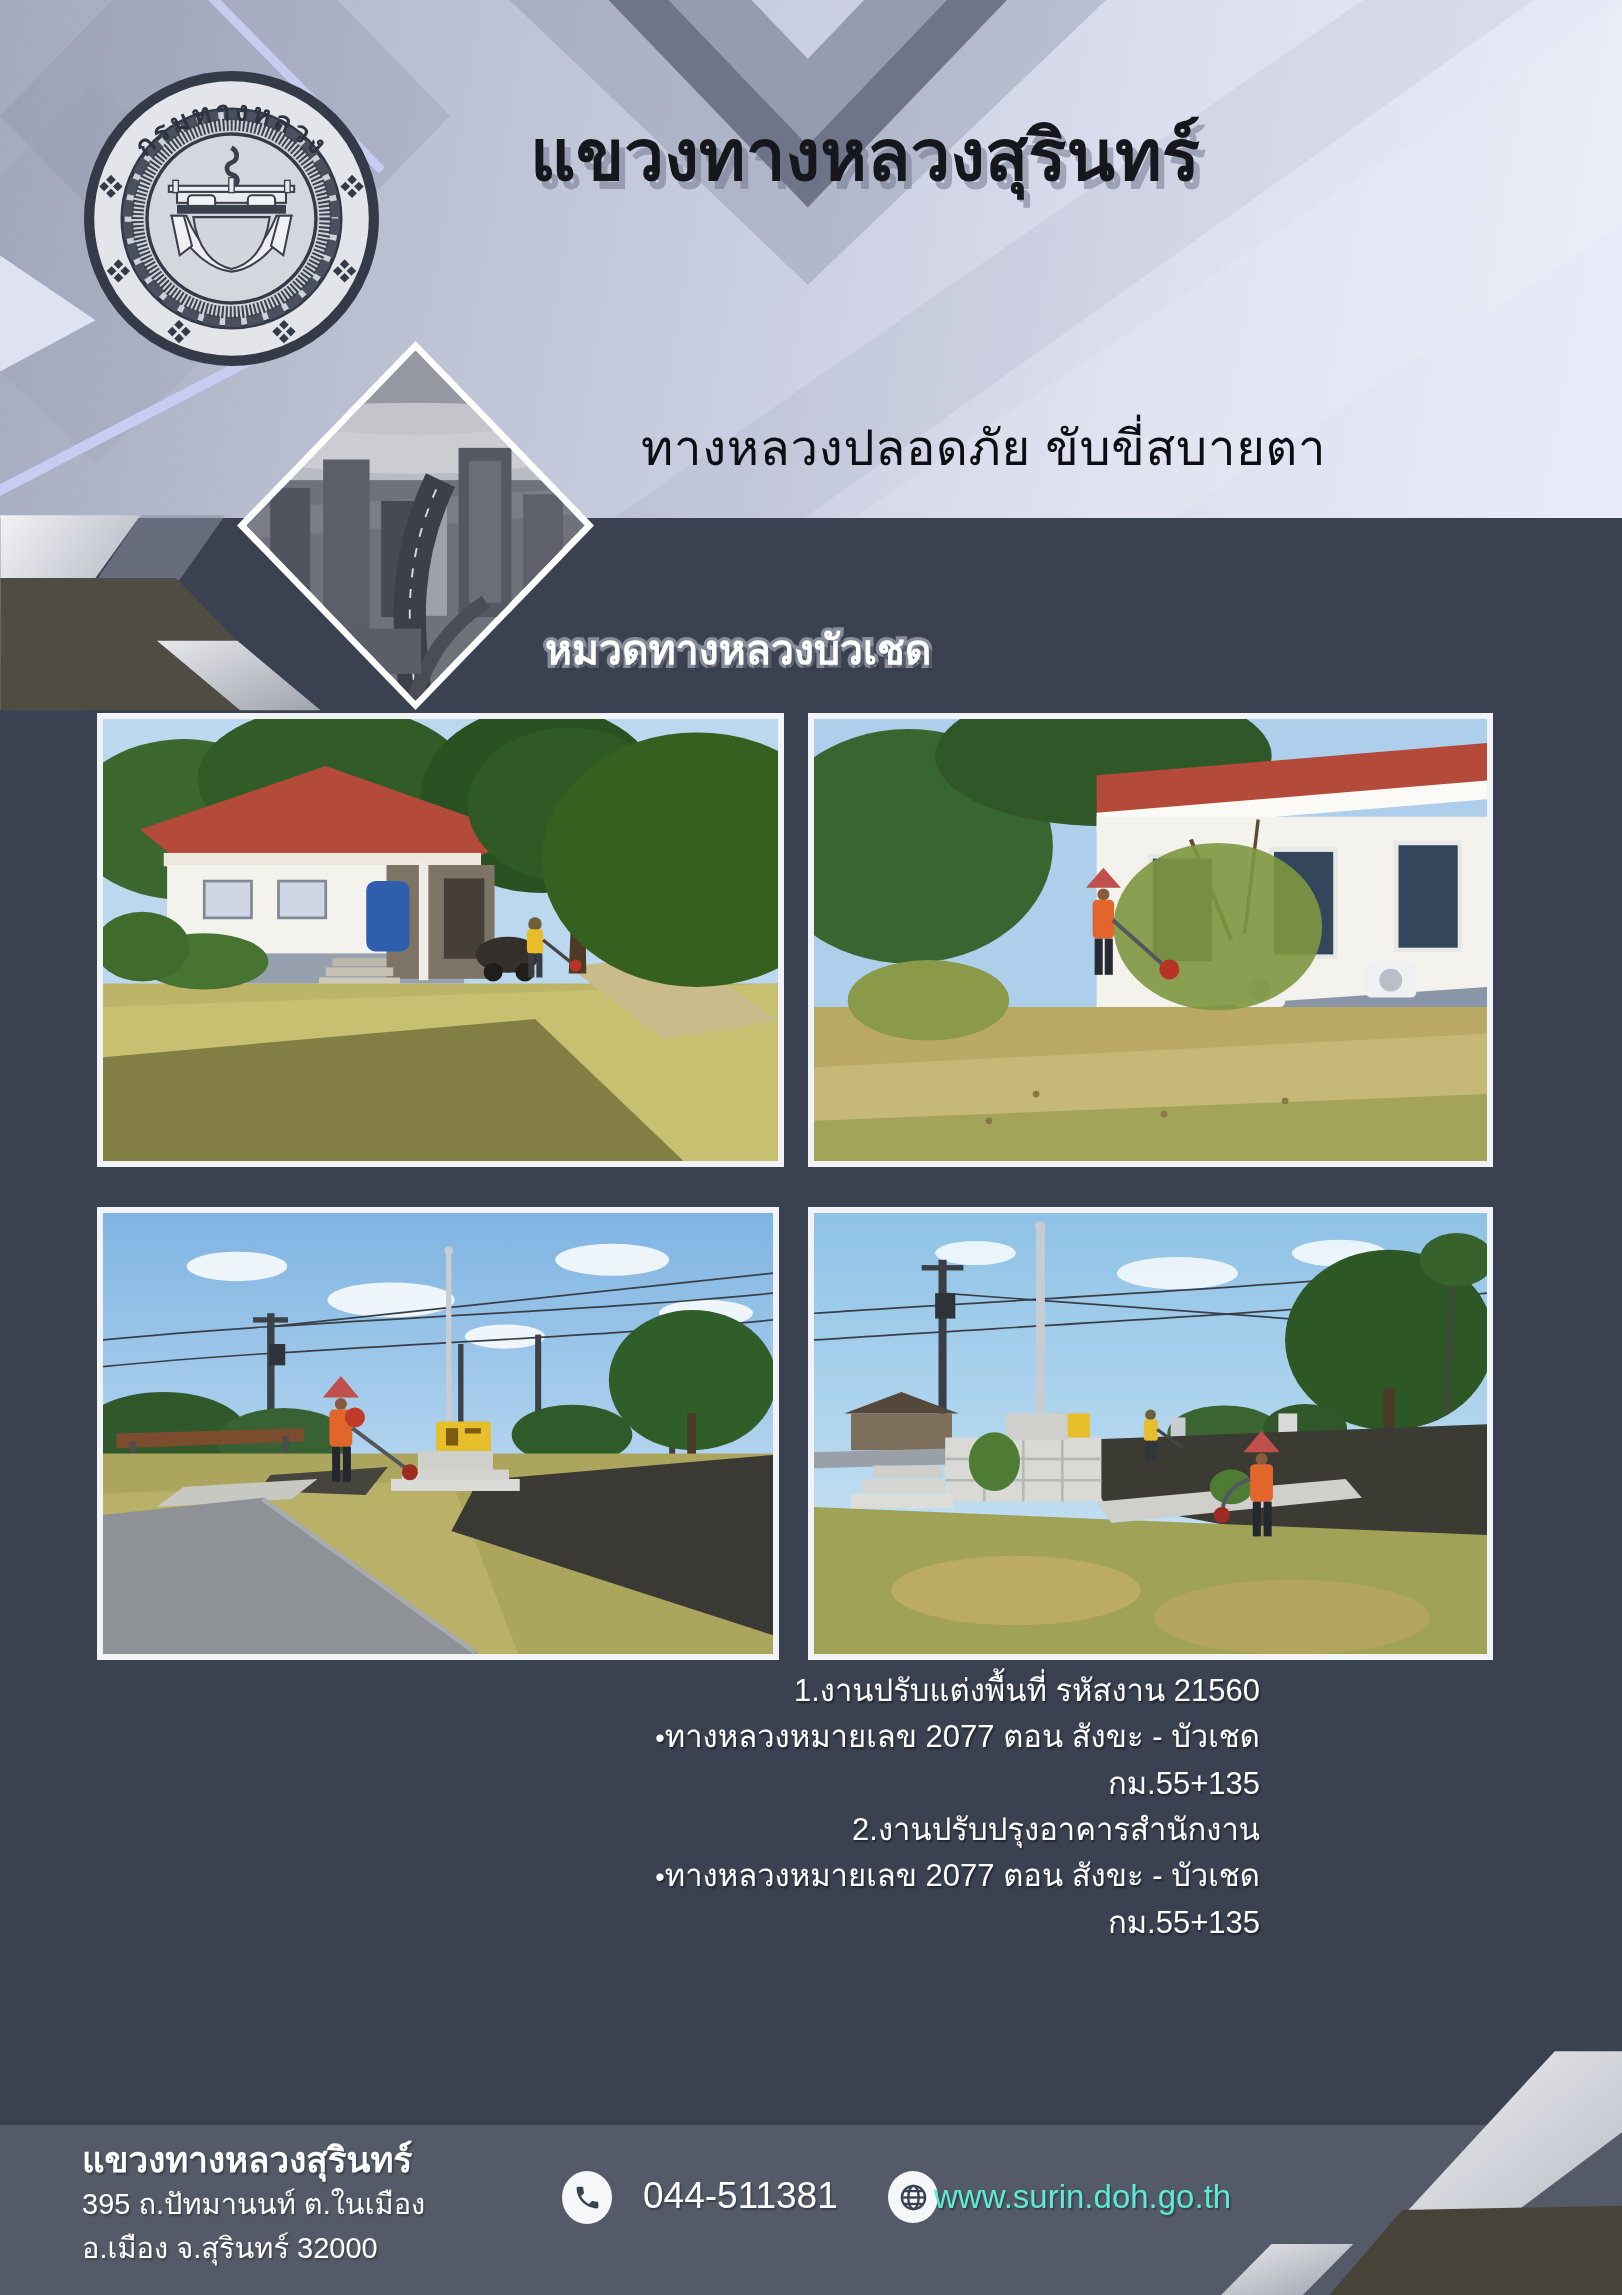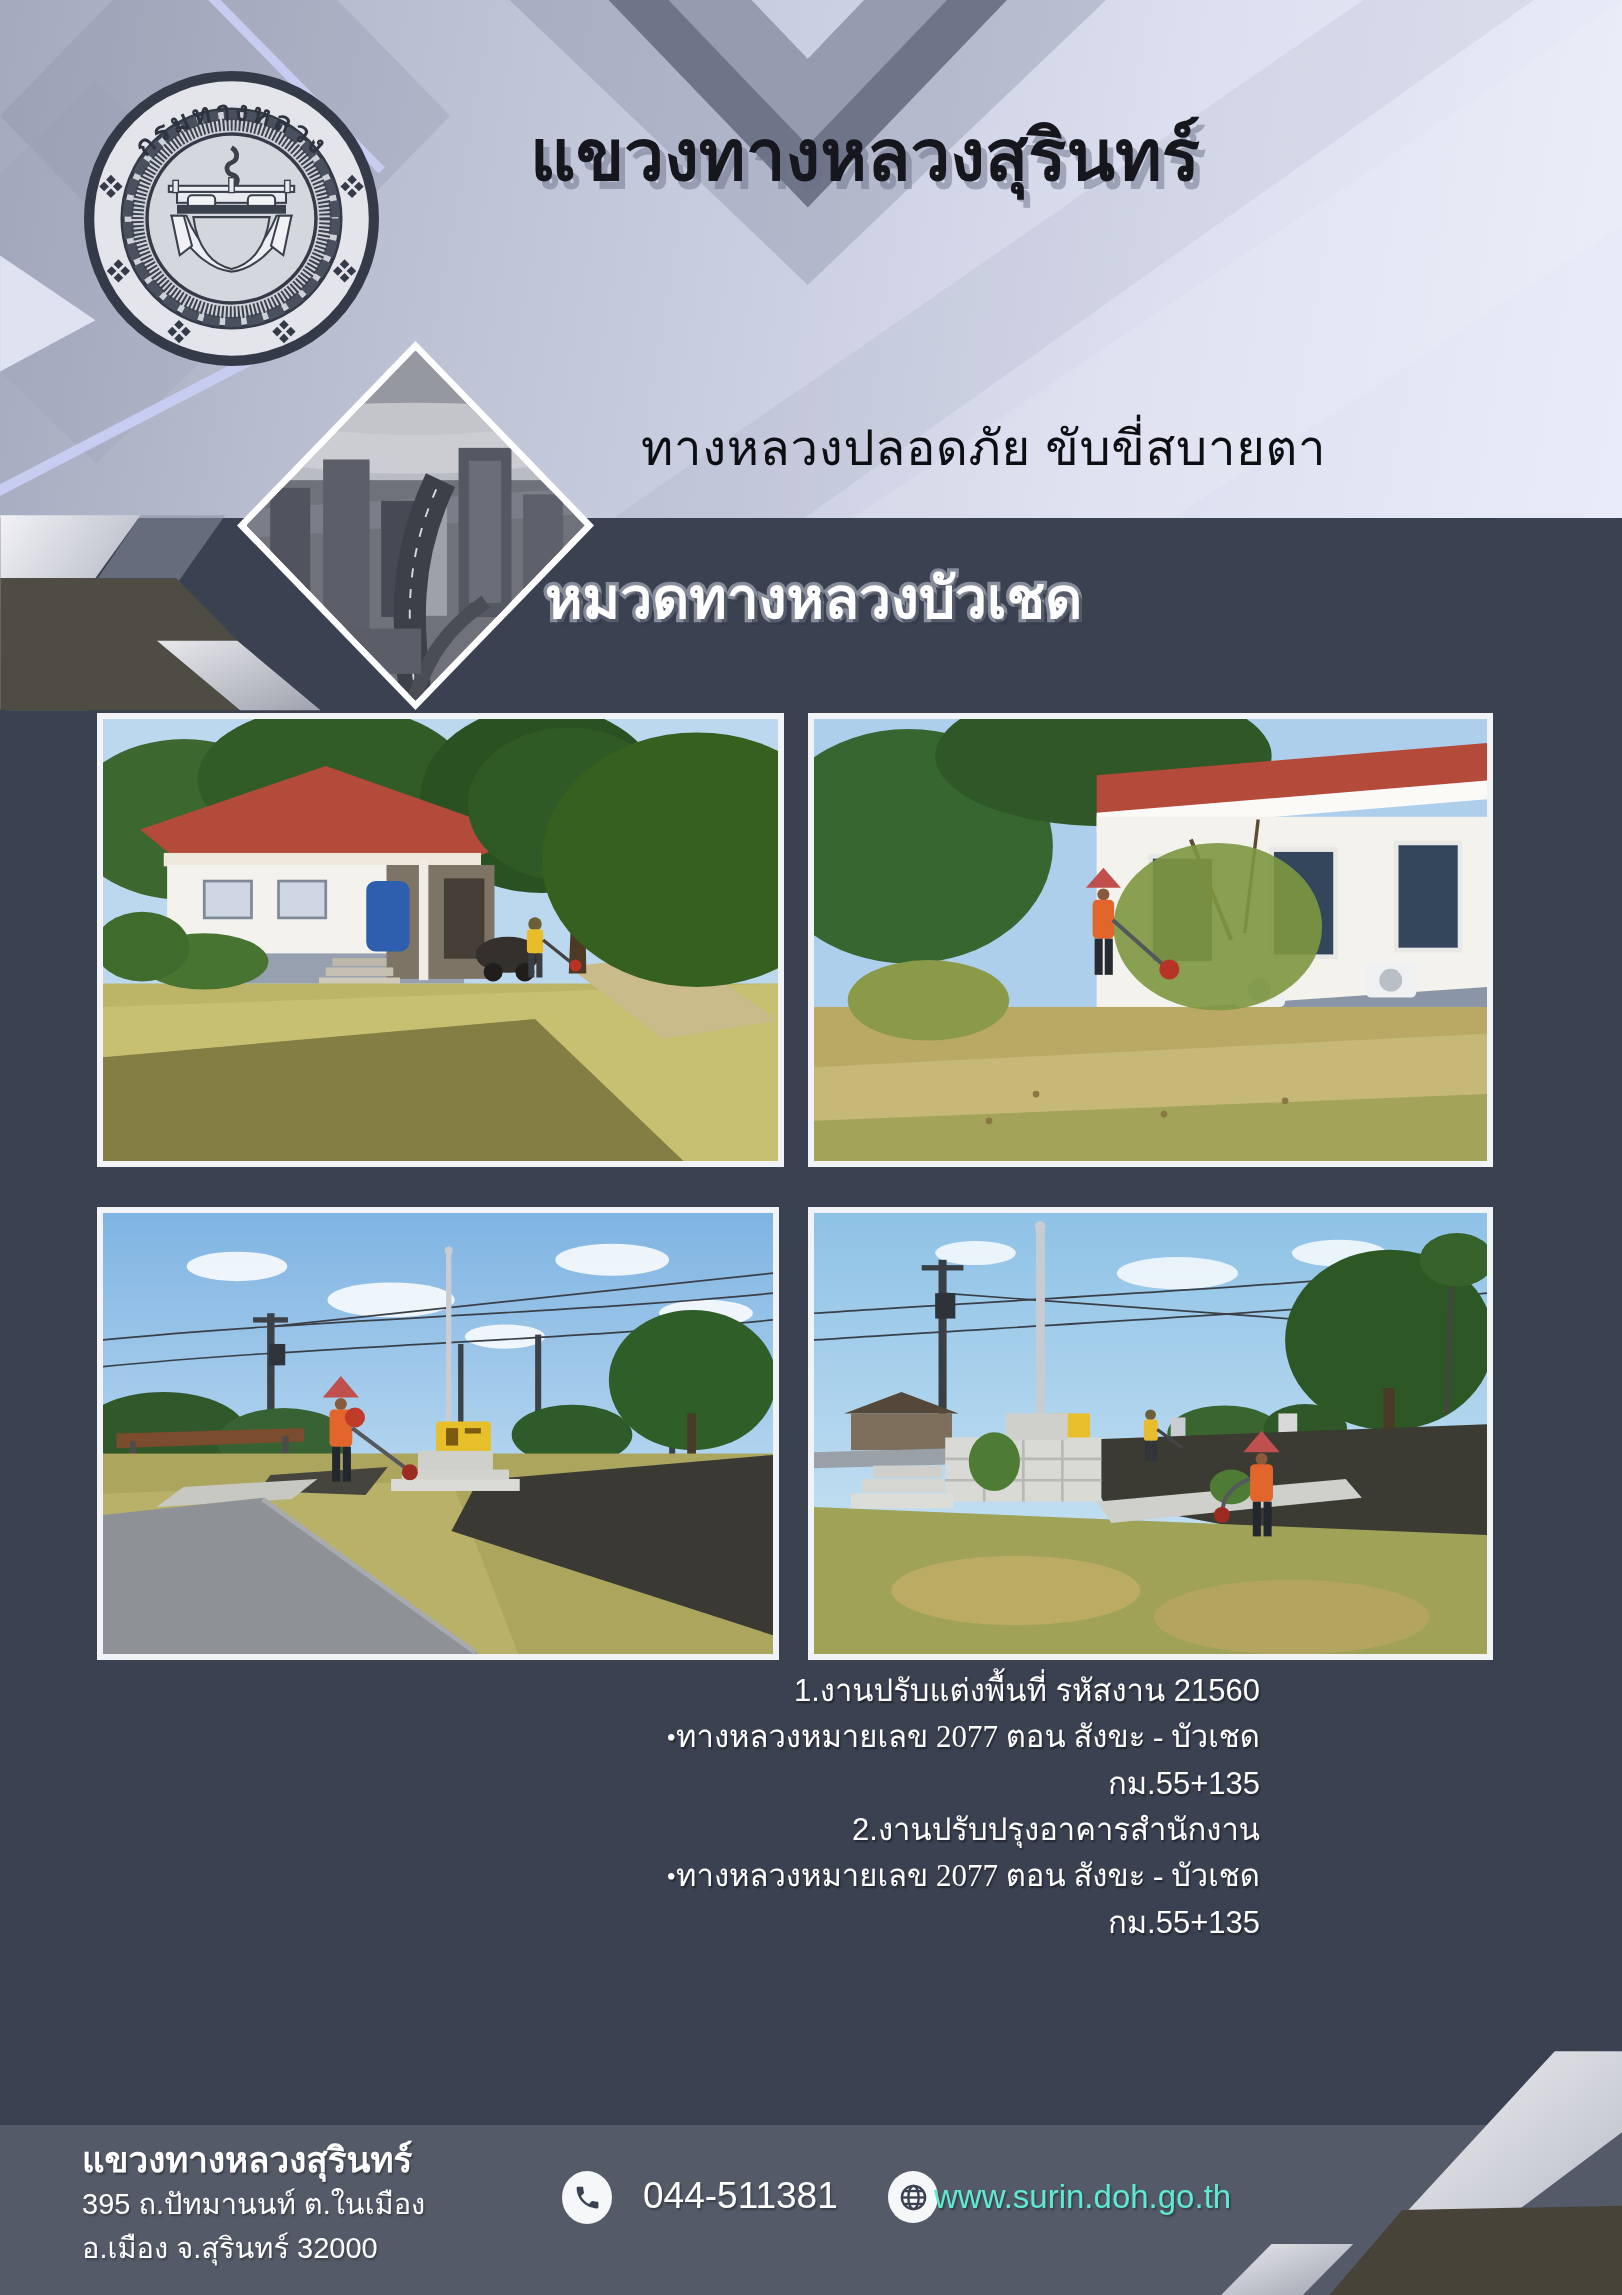--- a/index.html
+++ b/index.html
@@ -21,35 +21,35 @@
           white-space:nowrap;letter-spacing:0.7px;}
   
   .diamond{position:absolute;left:237px;top:341px;width:357px;height:369px;background:#ffffff;
            clip-path:polygon(50% 0,100% 50%,50% 100%,0 50%);z-index:6;}
   .diamond-inner{position:absolute;left:9.5px;top:9.5px;right:9.5px;bottom:9.5px;
            clip-path:polygon(50% 0,100% 50%,50% 100%,0 50%);}
   .diamond-inner svg{display:block;width:100%;height:100%;}
   
   .left-decor{position:absolute;left:0;top:514px;width:423px;height:199px;z-index:2;}
   
-  .section-title{position:absolute;left:545px;top:553px;font-size:57px;font-weight:bold;color:#ffffff;
+  .section-title{position:absolute;left:545px;top:617px;font-size:41px;font-weight:bold;color:#ffffff;
       white-space:nowrap;z-index:3;
       -webkit-text-stroke:6.8px #878c9a;paint-order:stroke fill;
       text-shadow:4.1px 6.1px 0 rgba(52,58,74,.6);}
   
   .photo-frame{position:absolute;box-sizing:border-box;border:6.1px solid #f2f3f6;background:#9db3c6;z-index:3;}
   .photo-frame svg{display:block;width:100%;height:100%;}
   .p1{left:97px;top:713px;width:687px;height:454px;}
   .p2{left:808px;top:713px;width:685px;height:454px;}
   .p3{left:97px;top:1207px;width:682px;height:453px;}
   .p4{left:808px;top:1207px;width:685px;height:453px;}
   
   .tasks{position:absolute;left:101px;top:1668px;width:1159px;color:#ffffff;font-size:31px;
          line-height:46px;z-index:3;text-shadow:1.4px 2px 2px rgba(0,0,0,.45);text-align:right;}
-  .task-route{margin-left:18px;font-family:Liberation Serif, serif;}
+  .task-route{margin-left:18px;}
   .task-route .bullet{display:inline-block;width:24.5px;font-size:27px;}
   .task-km{margin-left:55px;}
   
   .footer{position:absolute;left:0;top:2125px;width:1623px;height:170px;background:#545a67;z-index:4;}
   .footer-org{position:absolute;left:82px;top:6.8px;font-size:35px;font-weight:bold;color:#fff;
               text-shadow:1.4px 2px 2px rgba(0,0,0,.35);white-space:nowrap;}
   .footer-addr1{position:absolute;left:82px;top:56px;font-size:29px;color:#fff;white-space:nowrap;
               text-shadow:1.4px 2px 2px rgba(0,0,0,.3);}
   .footer-addr2{position:absolute;left:82px;top:100px;font-size:29px;color:#fff;white-space:nowrap;
               text-shadow:1.4px 2px 2px rgba(0,0,0,.3);}

